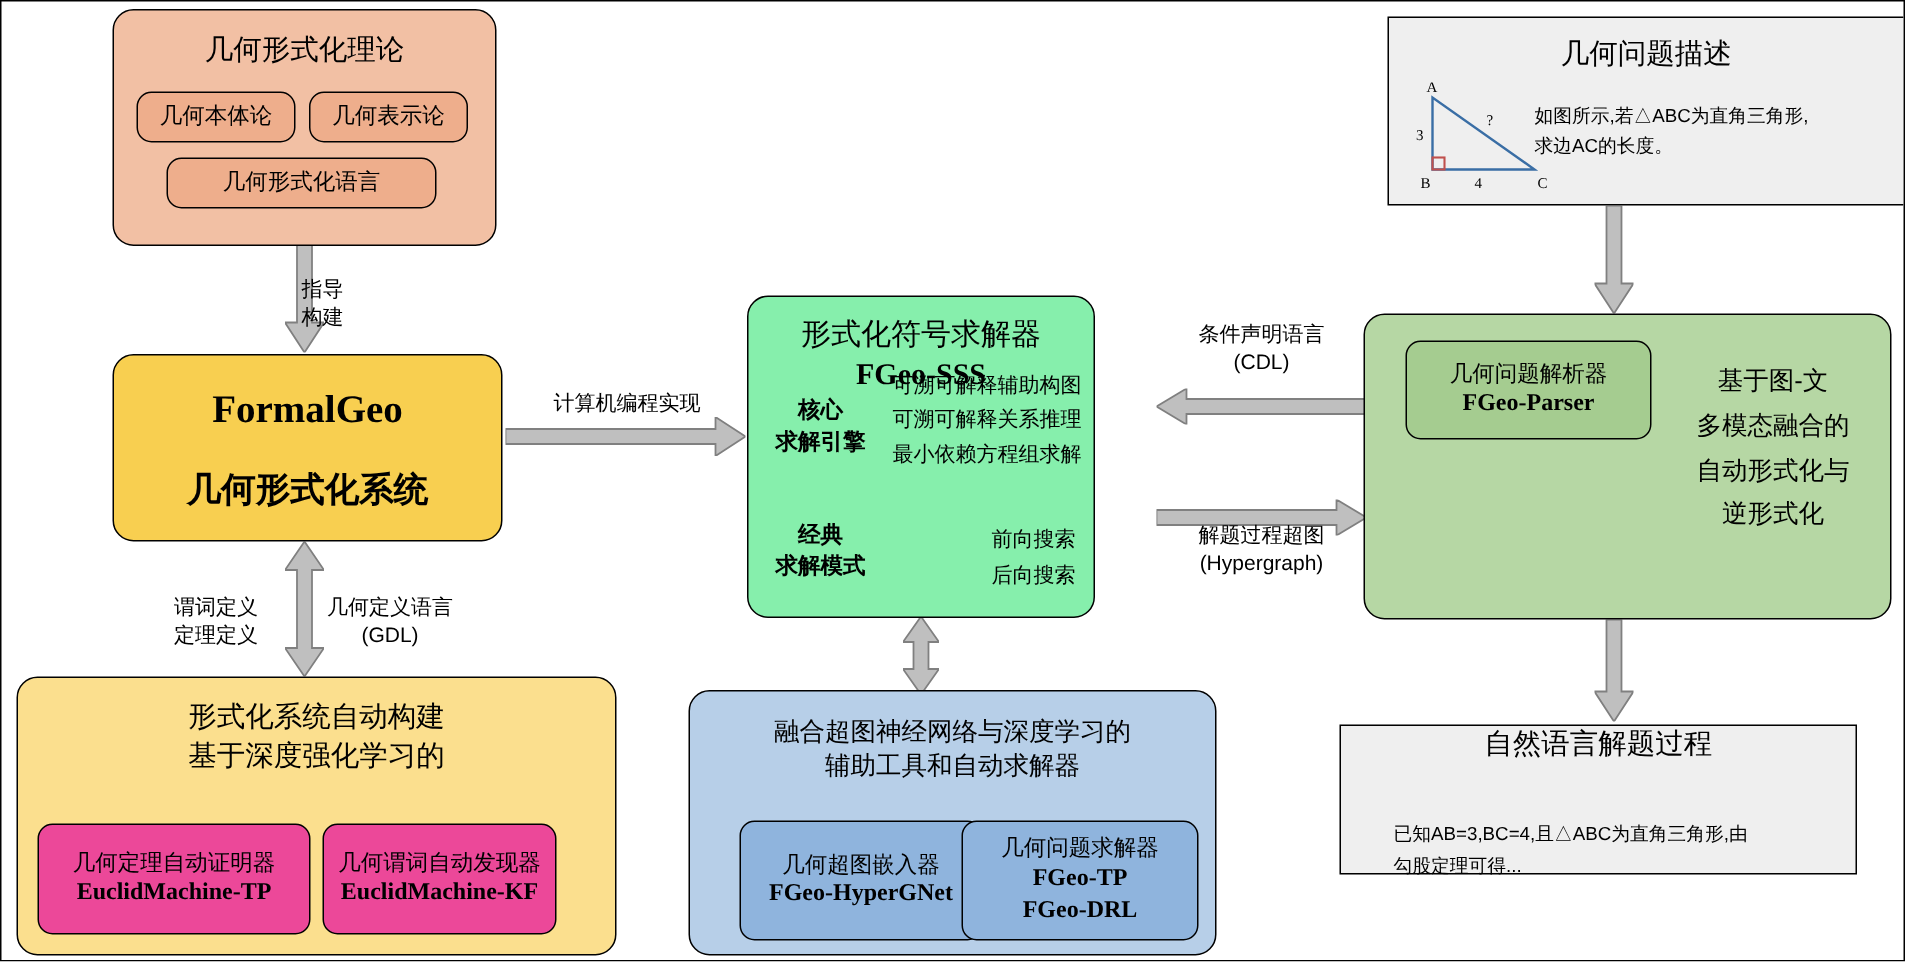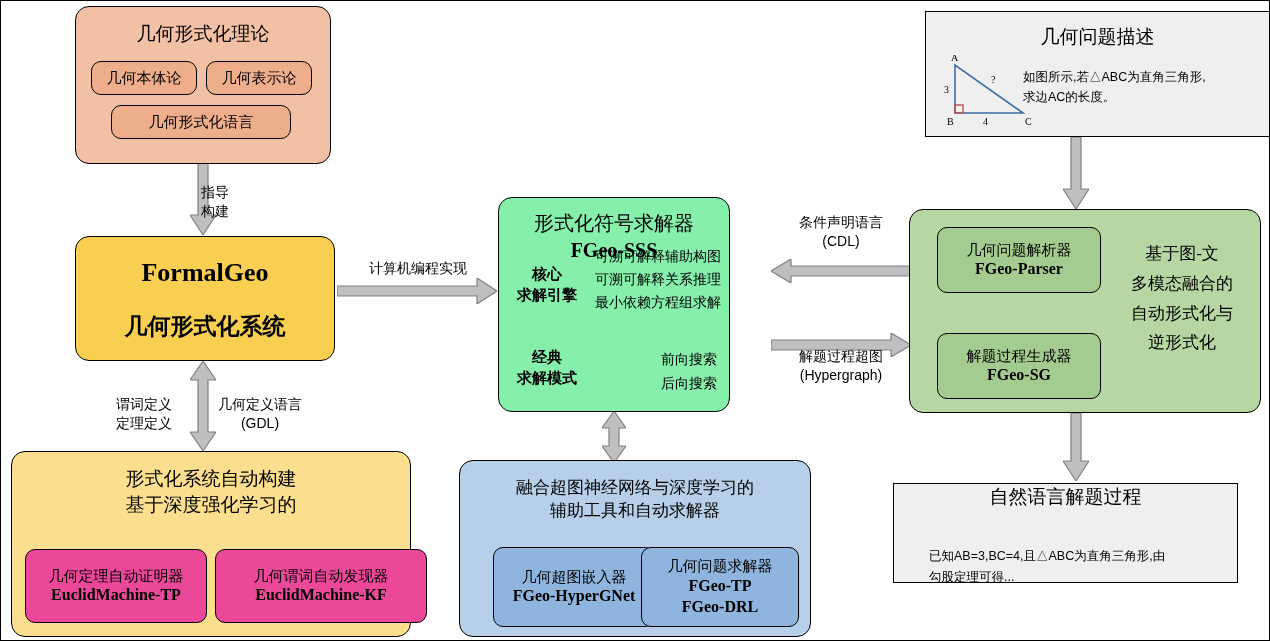--- a/index.html
+++ b/index.html
@@ -169,21 +169,21 @@
   </div>
 
   <div class="box rounded c-yellow-l" style="left:10px; top:450px; width:400px; height:186px; padding-top:14px;">
     <div class="title">形式化系统自动构建</div>
     <div class="title">基于深度强化学习的</div>
   </div>
   <div class="small-box rounded-sm c-yellow-m" style="left:24px; top:548px; width:182px; height:74px;">
     <div>几何定理自动证明器</div>
     <div class="b mono-ish" style="font-size:16px;">EuclidMachine-TP</div>
   </div>
-  <div class="small-box rounded-sm c-yellow-m" style="left:214px; top:548px; width:212px; height:74px;">
+  <div class="small-box rounded-sm c-yellow-m" style="left:214px; top:548px; width:156px; height:74px;">
     <div>几何谓词自动发现器</div>
     <div class="b mono-ish" style="font-size:16px;">EuclidMachine-KF</div>
   </div>
 
   <div class="box rounded c-blue" style="left:497px; top:196px; width:232px; height:215px; padding-top:12px;">
     <div class="title" style="font-size:20px;">形式化符号求解器</div>
     <div class="title b mono-ish" style="font-size:20px;">FGeo-SSS</div>
   </div>
 
   <div style="position:absolute; left:508px; top:262px; width:76px; text-align:center; font-size:15px; font-weight:bold; line-height:1.4;">
@@ -239,24 +239,20 @@
     <div>如图所示,若△ABC为直角三角形,</div>
     <div>求边AC的长度。</div>
   </div>
 
   <div class="box rounded c-green" style="left:908px; top:208px; width:352px; height:204px;">
   </div>
   <div class="small-box rounded-sm c-green-d" style="left:936px; top:226px; width:164px; height:66px;">
     <div>几何问题解析器</div>
     <div class="b mono-ish" style="font-size:16px;">FGeo-Parser</div>
   </div>
-  <div class="small-box rounded-sm c-green-d" style="left:936px; top:332px; width:164px; height:66px;">
-    <div>解题过程生成器</div>
-    <div class="b mono-ish" style="font-size:16px;">FGeo-SG</div>
-  </div>
   <div style="position:absolute; left:1106px; top:238px; width:150px; font-size:17px; line-height:1.75; text-align:center;">
     <div>基于图-文</div>
     <div>多模态融合的</div>
     <div>自动形式化与</div>
     <div>逆形式化</div>
   </div>
 
   <div class="box sq c-gray" style="left:892px; top:482px; width:345px; height:100px; ">
     <div class="title">自然语言解题过程</div>
   </div>

